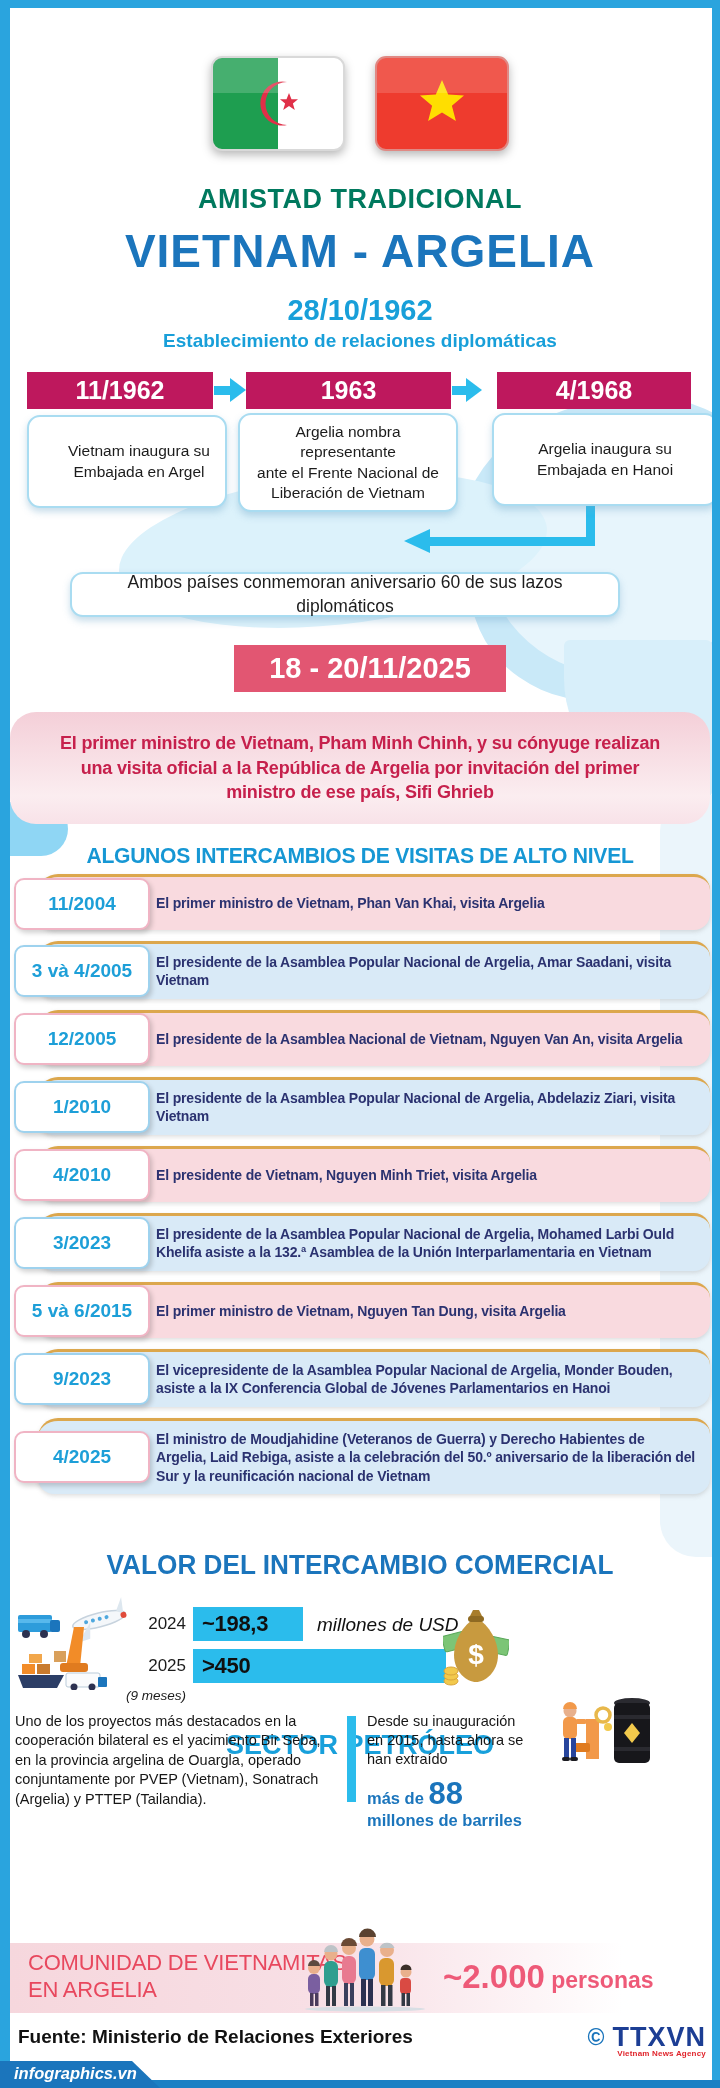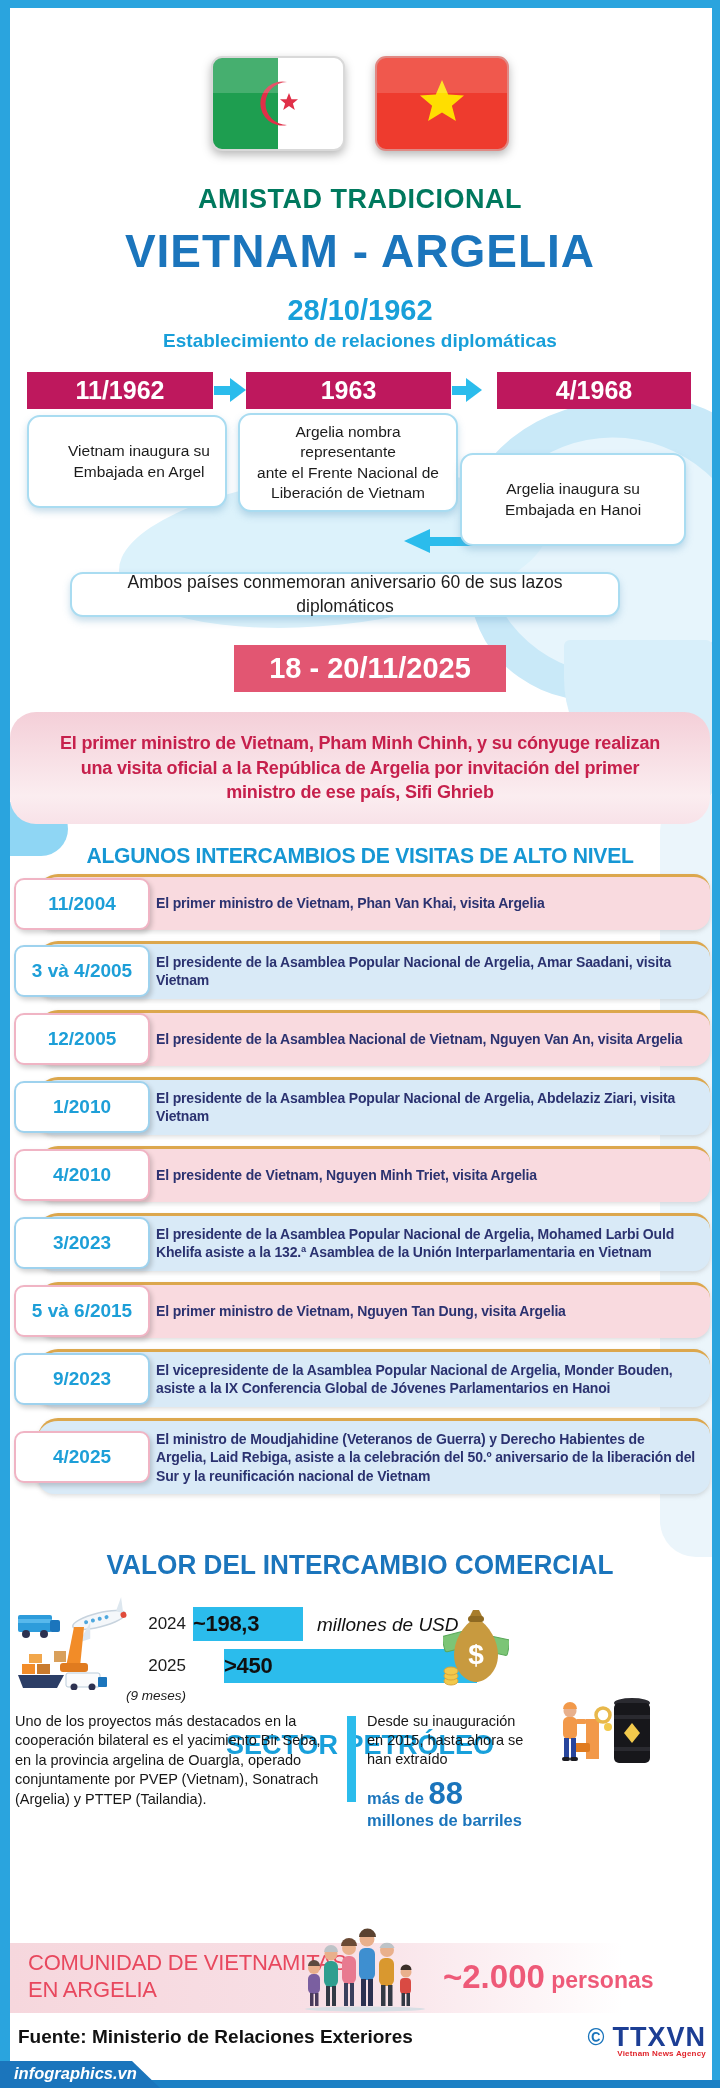--- a/index.html
+++ b/index.html
@@ -39,21 +39,21 @@
   .tl-arrow{position:absolute;height:9px;background:#2BBCEC;}
   .tl-arrow::after{content:"";position:absolute;left:100%;top:-8px;width:0;height:0;
       border-left:16px solid #2BBCEC;border-top:12.5px solid transparent;border-bottom:12.5px solid transparent;}
   #arr1{top:386px;left:214px;width:16px;}
   #arr2{top:386px;left:452px;width:14px;}
   .tl-card{position:absolute;background:#fff;border:2px solid #A9DCF1;border-radius:13px;
            box-shadow:0 4px 7px rgba(110,165,200,.38);display:flex;align-items:center;justify-content:center;
            text-align:center;font-size:15.5px;color:#1c1c1c;line-height:1.32;white-space:pre-line;padding:6px 8px;box-sizing:border-box;}
   #c1{top:415px;left:27px;width:200px;height:93px;padding-left:32px;}
   #c2{top:413px;left:238px;width:220px;height:99px;}
-  #c3{top:413px;left:460px;width:226px;height:93px;margin-top:40px;}
+  #c3{top:413px;left:492px;width:226px;height:93px;}
   #c2022{top:572px;left:70px;width:550px;height:45px;font-size:17.5px;white-space:normal;}
   .conn-v{position:absolute;top:506px;left:586px;width:9px;height:40px;background:#2BBCEC;}
   .conn-h{top:537px;left:428px;width:167px;height:9px;background:#2BBCEC;position:absolute;}
   .conn-head{position:absolute;top:529px;left:404px;width:0;height:0;
       border-right:26px solid #2BBCEC;border-top:12.5px solid transparent;border-bottom:12.5px solid transparent;}
 
   
   .v2025-date{top:645px;left:234px;width:272px;height:47px;background:#E25672;color:#fff;
               font-size:29px;font-weight:bold;text-align:center;line-height:47px;}
   .pink-band{top:712px;left:10px;width:700px;height:112px;border-radius:26px;box-sizing:border-box;
@@ -79,27 +79,27 @@
   .vtext{font-weight:bold;font-size:14px;color:#2B3270;line-height:1.32;letter-spacing:-.15px;}
 
   
   .trade-heading{top:1550px;width:100%;text-align:center;font-size:27px;font-weight:bold;color:#1B75BC;
                  transform:scaleX(.97);}
   .trade{top:1595px;left:0;width:720px;height:105px;}
   .trade-illu{position:absolute;left:14px;top:0;}
   .money-illu{position:absolute;left:443px;top:2px;}
   .trow{position:absolute;left:126px;display:flex;align-items:flex-start;}
   #trow1{top:12px;}
-  #trow2{top:54px;gap:31px;}
+  #trow2{top:54px;}
   .ycol{width:60px;text-align:right;margin-right:7px;padding-top:7px;font-size:17px;color:#1c1c1c;}
   .ynote{display:block;font-size:13.5px;font-style:italic;white-space:nowrap;margin-top:12px;}
   .bar{height:34px;background:#2BBCEC;display:flex;align-items:center;}
   #bar1{width:110px;}
   #bar2{width:253px;}
-  .bar .bval{font-size:22px;font-weight:bold;color:#101010;letter-spacing:-.3px;}
+  .bar .bval{font-size:22px;font-weight:bold;color:#101010;padding-left:9px;letter-spacing:-.3px;}
   .bsuffix{font-size:19px;font-style:italic;color:#101010;margin-left:14px;padding-top:7px;}
 
   
   .oil-heading{top:1730px;width:100%;text-align:center;font-size:27px;font-weight:bold;color:#18A0DB;}
   .oil-illu{position:absolute;left:556px;top:1683px;z-index:2;}
   .oil-cols{top:1712px;left:15px;width:695px;height:110px;}
   .oil-left{position:absolute;left:0;top:0;width:324px;font-size:14.5px;color:#161616;line-height:1.34;font-weight:500;}
   .oil-divider{position:absolute;left:332px;top:4px;width:9px;height:86px;background:#2BBCEC;}
   .oil-right{position:absolute;left:352px;top:0;width:158px;font-size:14.5px;color:#161616;line-height:1.3;}
   .oil-highlight{margin-top:7px;color:#1B75BC;font-weight:bold;font-size:16.5px;line-height:1.15;}

